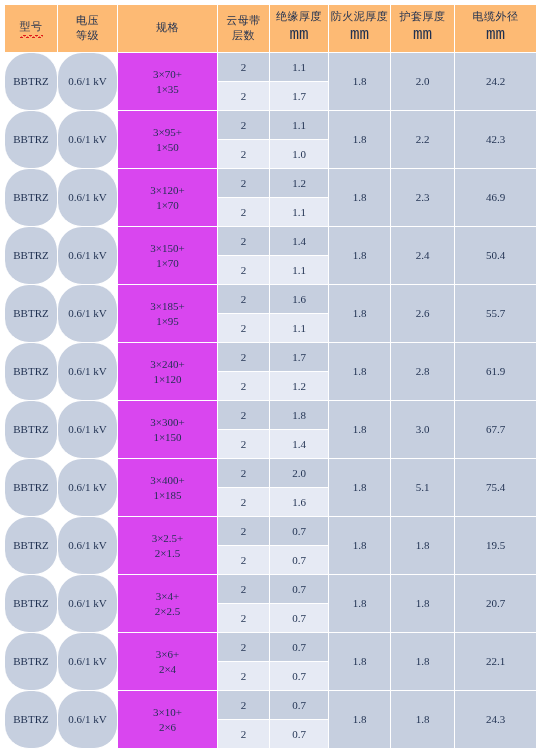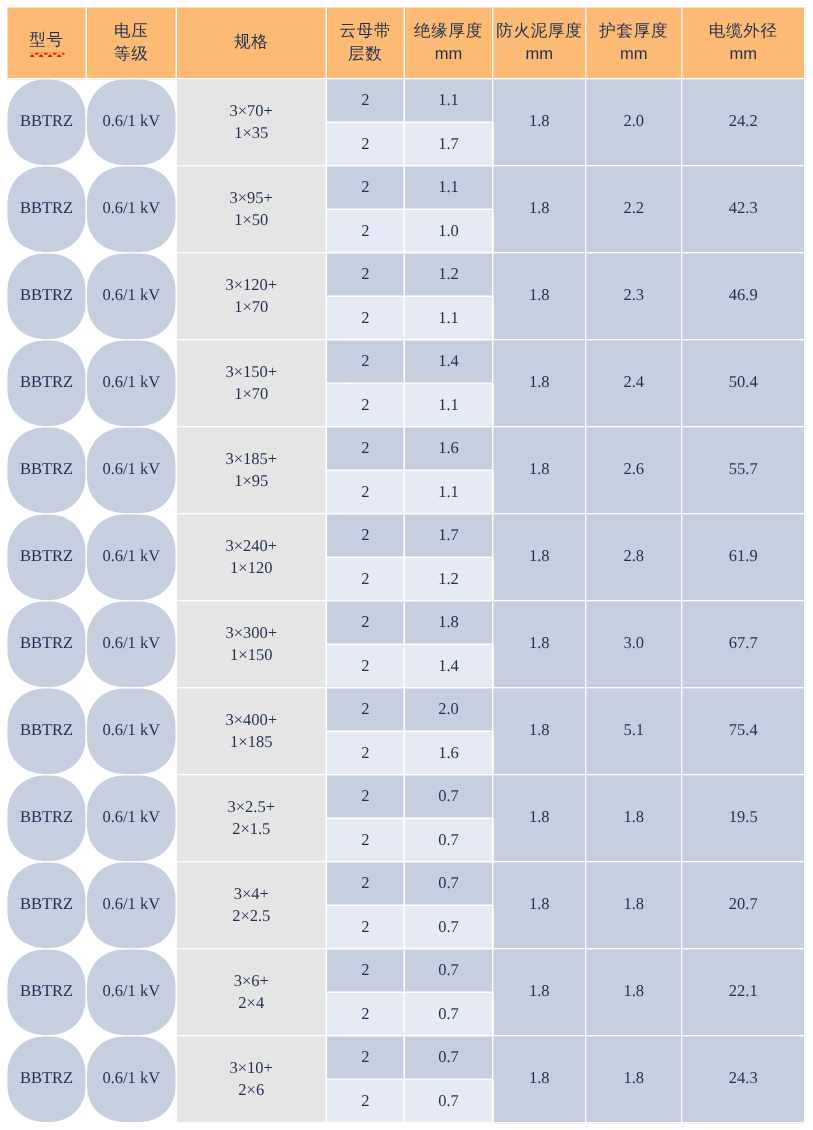--- a/index.html
+++ b/index.html
@@ -45,22 +45,22 @@
     font-size: 11.5px;
     font-weight: normal;
     height: 47px;
     letter-spacing: 0.5px;
     border-right: 1px solid #ffffff;
     border-bottom: 2px solid #ffffff;
   }
   thead th .hdr-line { display: block; }
   thead th .hdr-unit {
     display: block;
-    font-family: Liberation Sans, sans-serif;
-    font-size: 11px;
+    font-family: Liberation Mono, monospace;
+    font-size: 16px;
     letter-spacing: 0;
   }
   .spellcheck {
     display: inline-block;
     position: relative;
     padding-bottom: 2px;
   }
   .spellcheck::after {
     content: "";
     position: absolute;
@@ -72,21 +72,21 @@
       radial-gradient(circle at 1.5px 3px, #e01b1b 1.4px, transparent 1.6px),
       radial-gradient(circle at 4.5px 0px, #e01b1b 1.4px, transparent 1.6px);
     background-size: 6px 4px;
     background-repeat: repeat-x;
   }
   
   td.cell-dark   { background: #c6cfdf; }
   td.cell-light  { background: #e6eaf4; }
   td.cell-merged { background: #c6cfdf; }
   td.spec-cell {
-    background: #e5e5e5;
+    background: #d946ef;
     line-height: 1.9;
     font-size: 11.5px;
   }
   td.model-cell, td.volt-cell {
     background: #c6cfdf;
     font-size: 11.5px;
     border-radius: 24px;
   }
   td.sub-cell {
     height: 28px;

